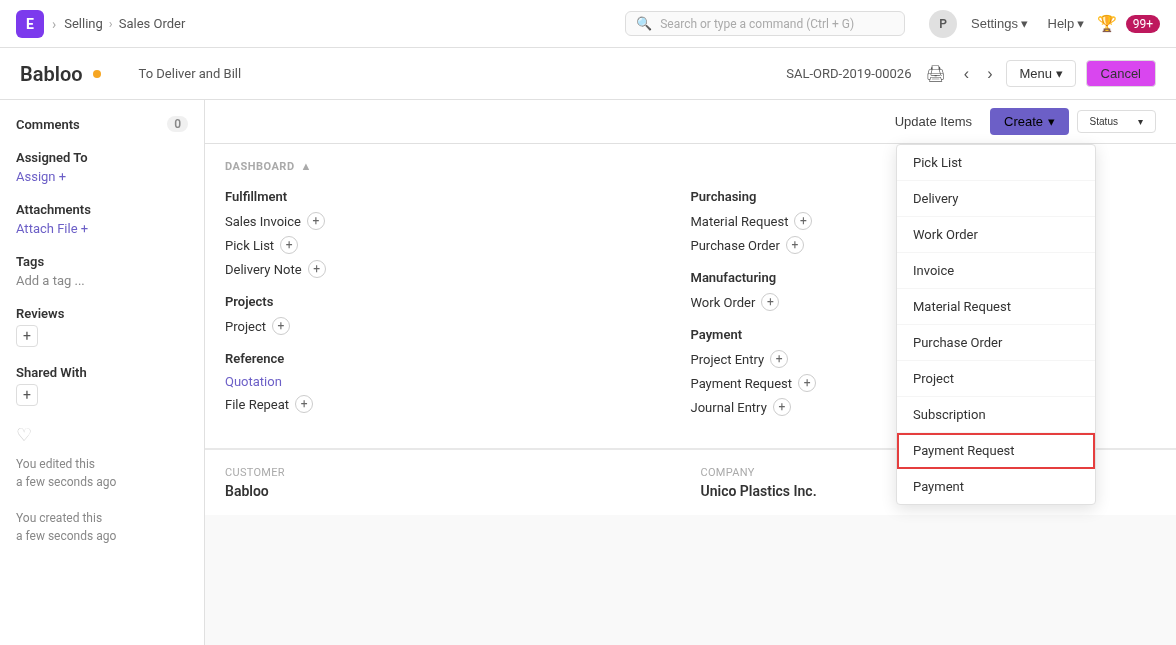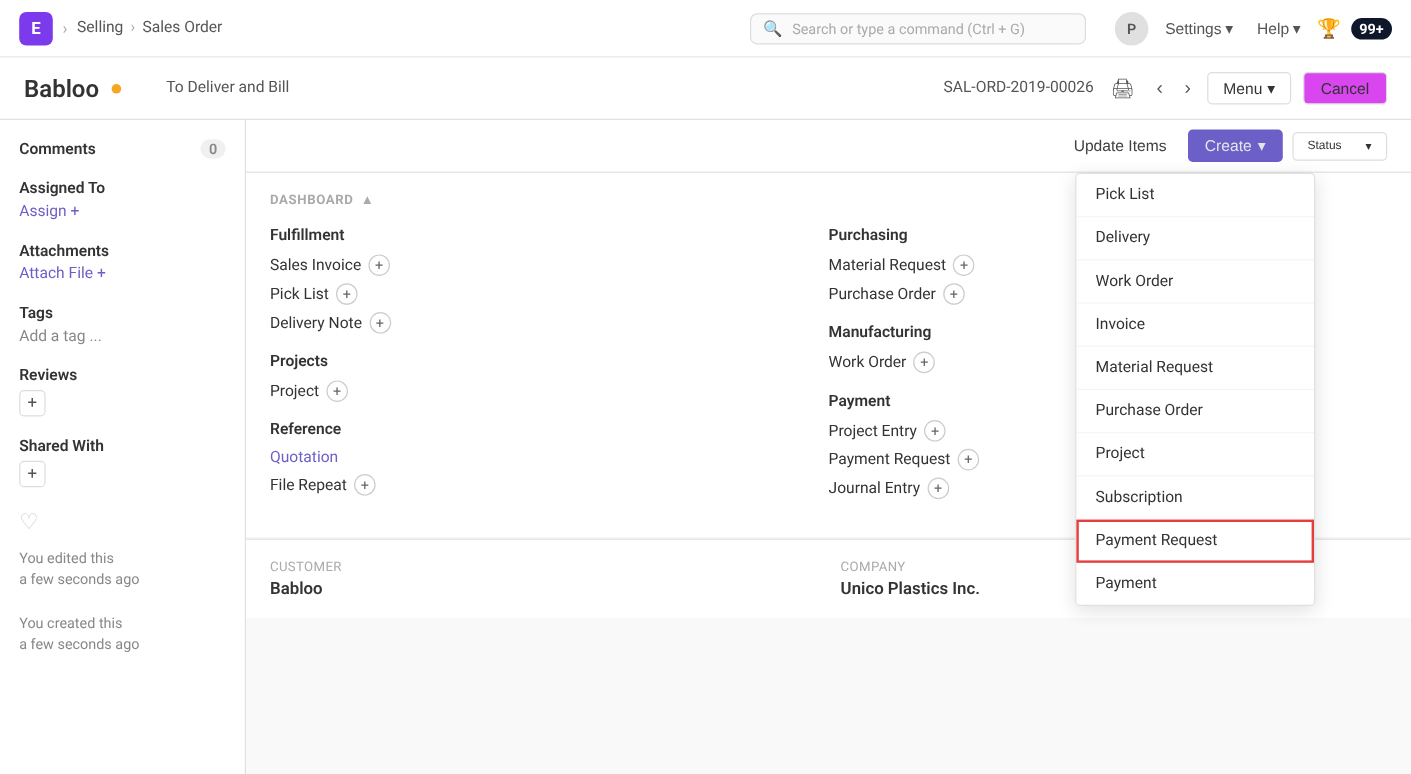--- a/index.html
+++ b/index.html
@@ -51,23 +51,23 @@
       display: flex; align-items: center; justify-content: center;
       font-size: 12px; font-weight: 600; color: #555;
     }
     .nav-btn {
       background: none; border: none; cursor: pointer;
       color: #555; font-size: 13px;
       display: flex; align-items: center; gap: 3px;
       padding: 4px 6px;
     }
     .notif-badge {
-      background: #0f172a; color: white;
+      background: #be185d; color: white;
       border-radius: 10px; padding: 2px 7px;
-      font-size: 12px; font-weight: 700;
+      font-size: 12px; font-weight: 400;
     }
 
     
     .page-header {
       background: #fff;
       border-bottom: 1px solid #e0e0e0;
       height: 52px;
       display: flex; align-items: center;
       padding: 0 20px;
     }
@@ -127,21 +127,21 @@
       align-items: center;
       justify-content: flex-end;
       gap: 8px;
       position: relative;
     }
     .update-items-btn {
       background: none; border: none;
       color: #404040; font-size: 13px; cursor: pointer; padding: 6px 10px;
     }
     .create-btn {
-      background: #6c5fc7; color: #e5e5e5;
+      background: #6c5fc7; color: #000000;
       border: none; border-radius: 4px;
       padding: 6px 14px; font-size: 13px;
       cursor: pointer; display: flex; align-items: center; gap: 5px;
     }
     .status-btn {
       background: none; border: 1px solid #ddd; border-radius: 4px;
       padding: 5px 12px; font-size: 10px; cursor: pointer; color: #333;
       display: flex; align-items: center; gap: 20px;
     }
 

